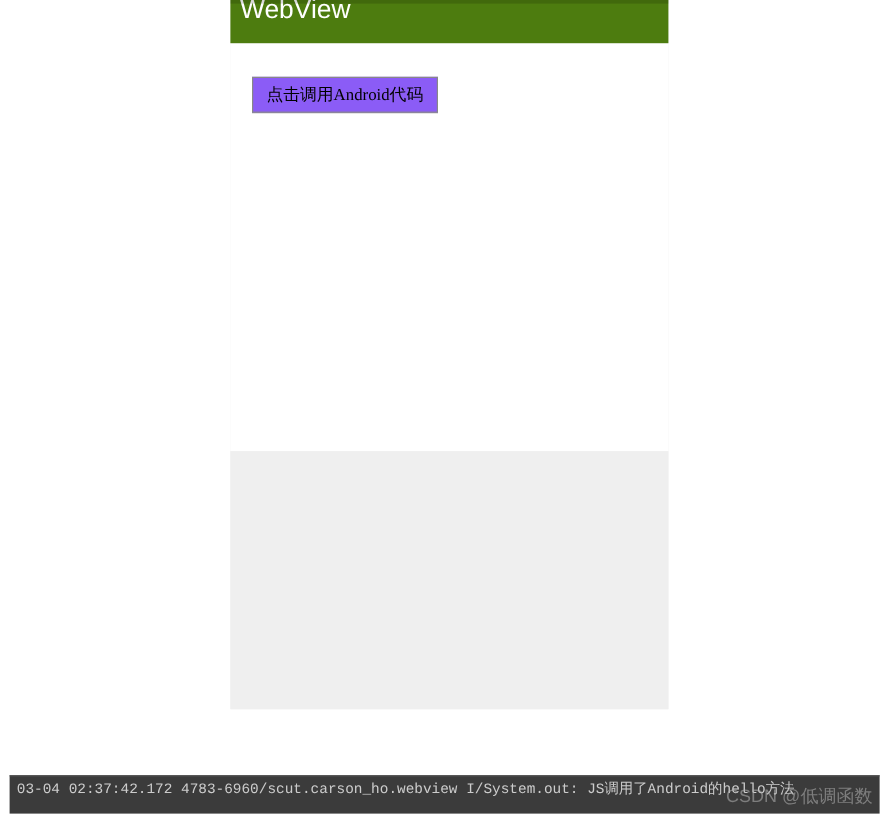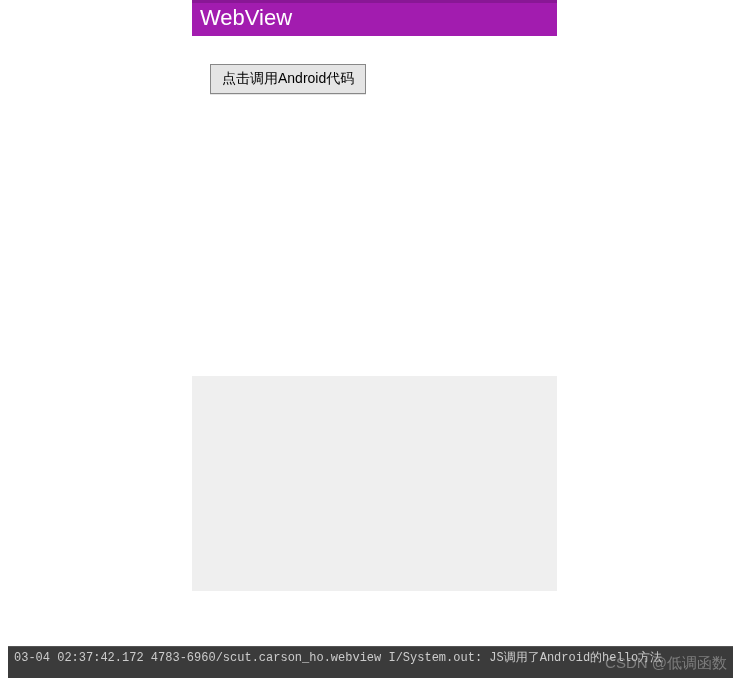--- a/index.html
+++ b/index.html
@@ -19,25 +19,25 @@
       position: absolute;
       left: 192px;
       top: 0;
       width: 365px;
       height: 591px;
       background: #f0f0f0;
     }
     .app-bar {
       width: 100%;
       height: 36px;
-      background: #a21caf;
+      background: #4d7c0f;
       color: #ffffff;
       display: flex;
       align-items: flex-start;
-      padding: 10px 8px;
+      padding: 0 8px;
       position: relative;
     }
     .app-bar-title {
       font-size: 22px;
       font-weight: 400;
       line-height: 1;
       padding-top: 0;
       margin-top: -3px;
     }
     .status-shadow {
@@ -48,25 +48,25 @@
       height: 3px;
       background: rgba(0,0,0,0.15);
     }
     .webview-content {
       width: 100%;
       height: 340px;
       background: #ffffff;
       padding: 28px 18px;
     }
     .android-button {
-      background: #e5e5e5;
+      background: #8b5cf6;
       border: 1px solid #888888;
       padding: 5px 11px;
       font-size: 14px;
-      font-family: Liberation Sans, sans-serif;
+      font-family: Liberation Serif, serif;
       cursor: pointer;
       color: #000000;
       box-shadow: 0 1px 0 rgba(0,0,0,0.1);
     }
     .bottom-area {
       width: 100%;
       height: 215px;
       background: #efefef;
     }
     .log-console {

